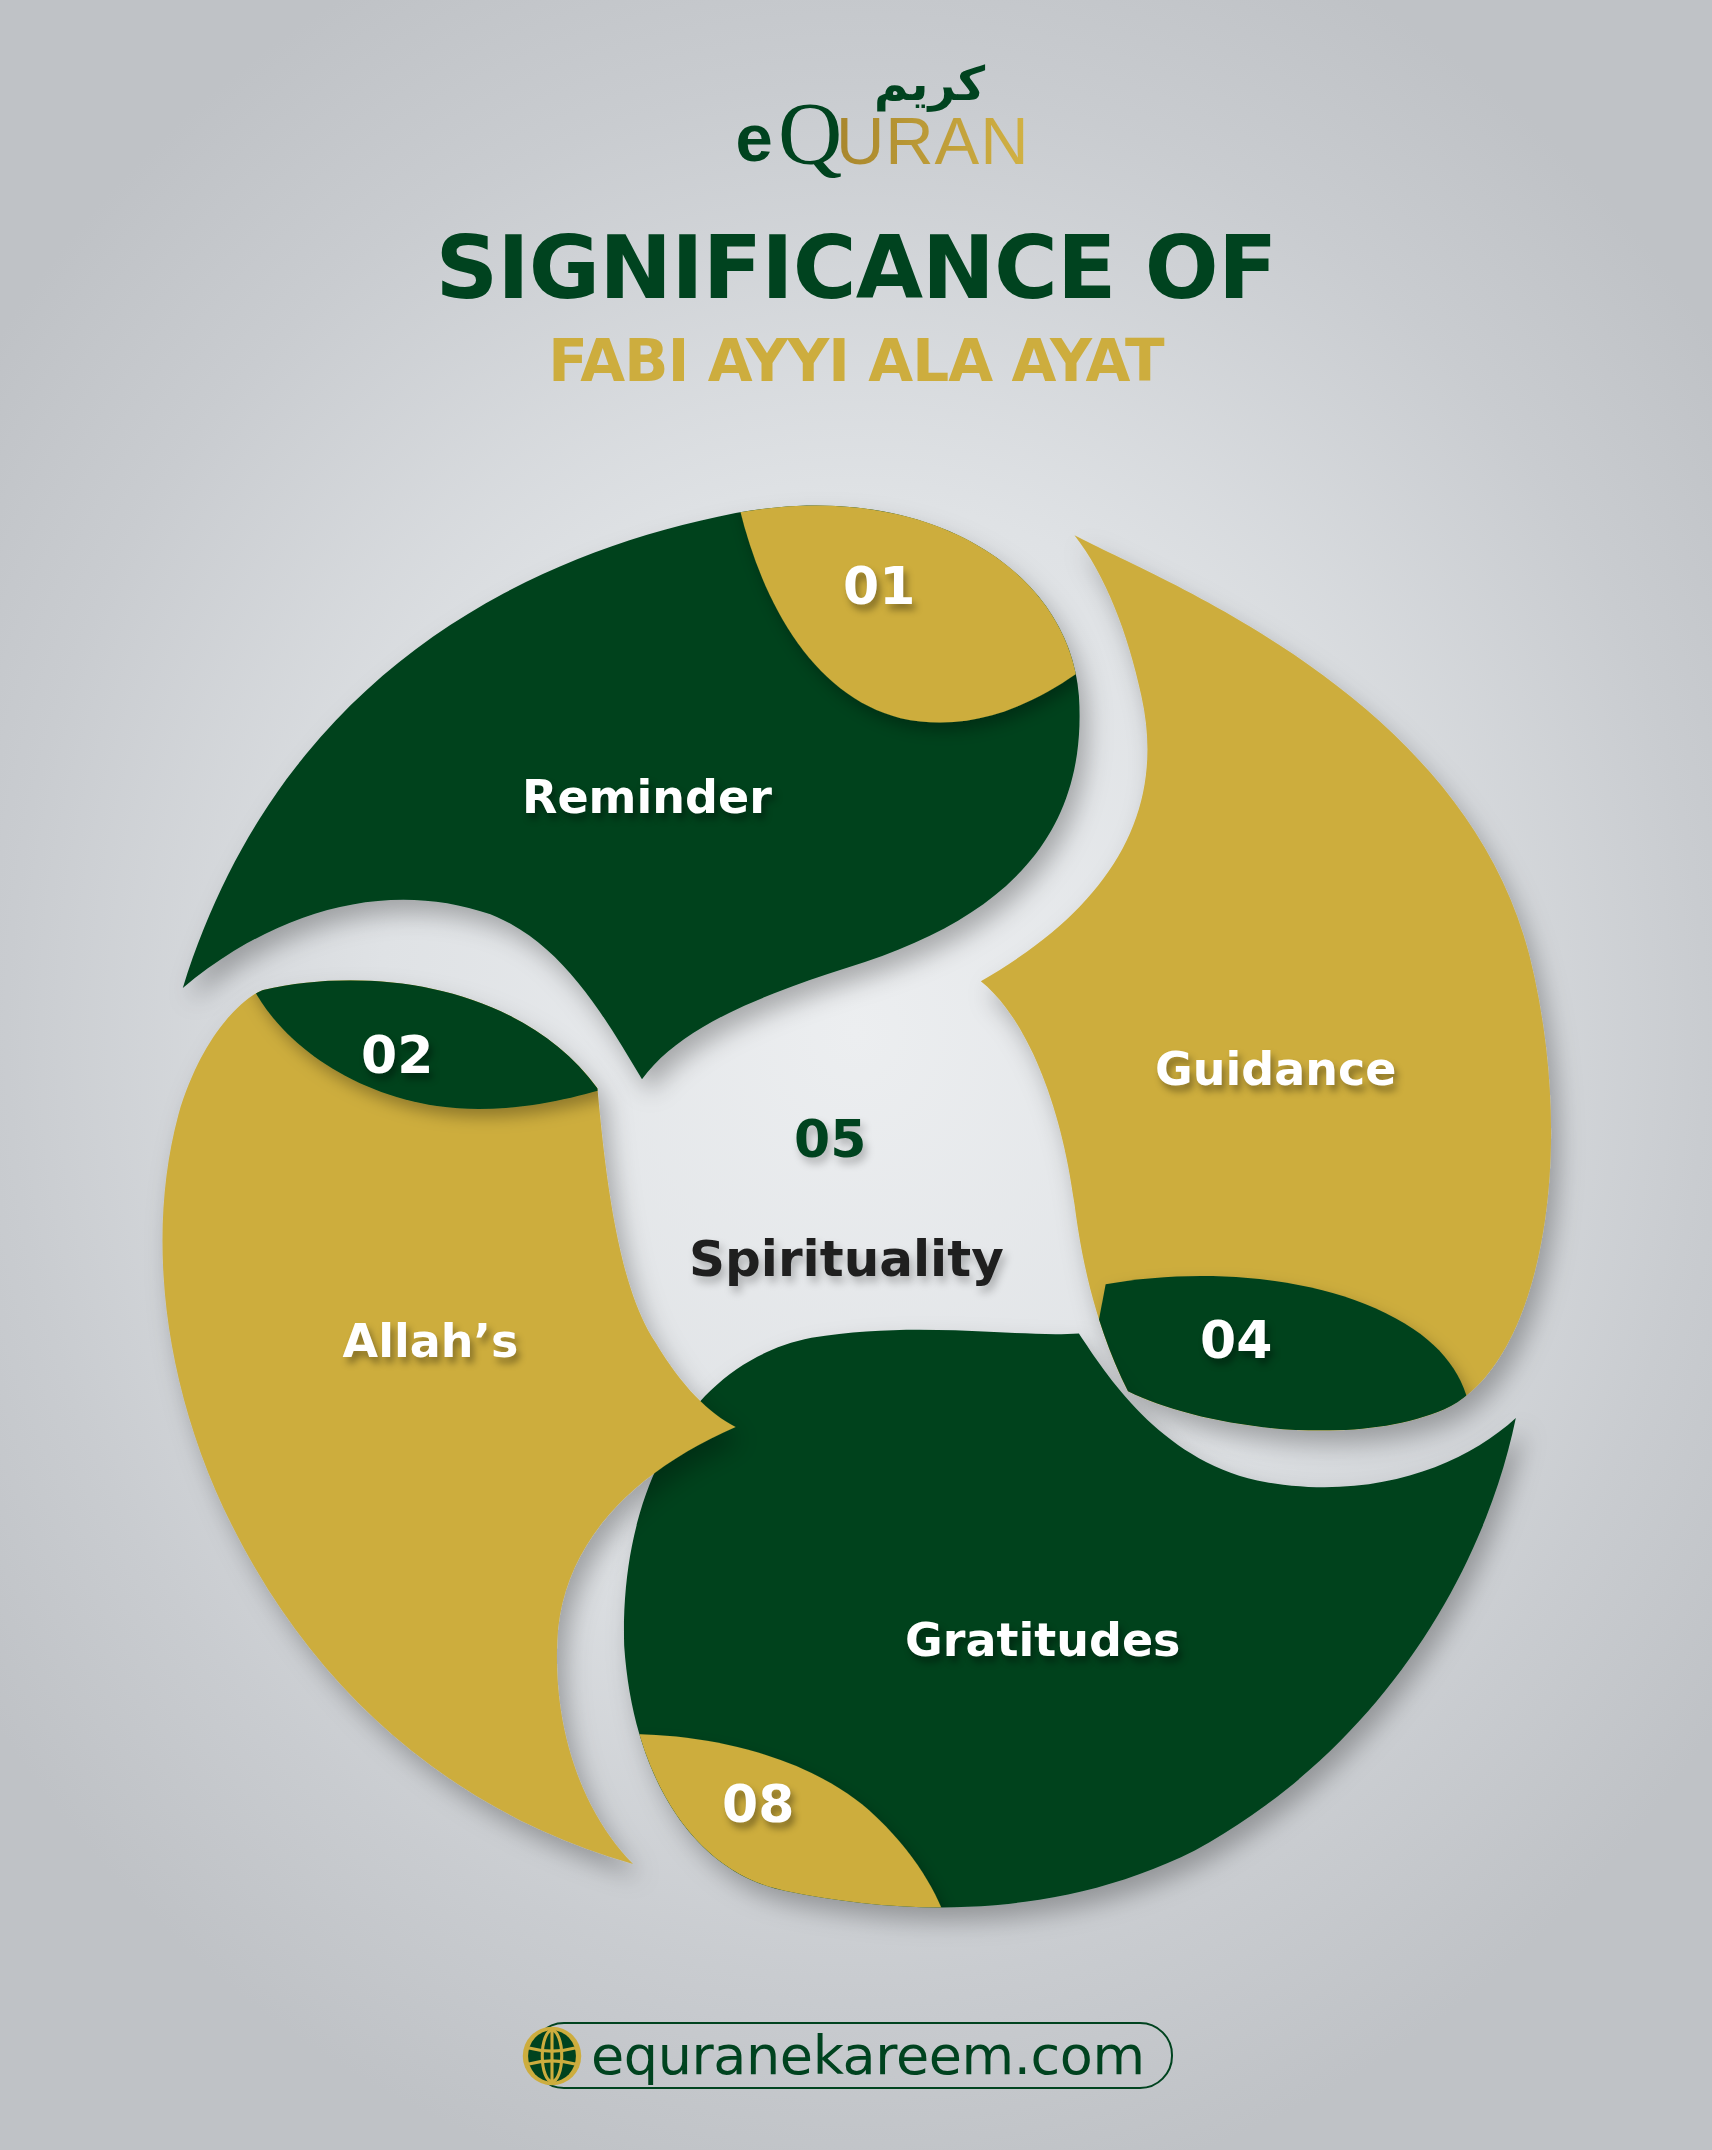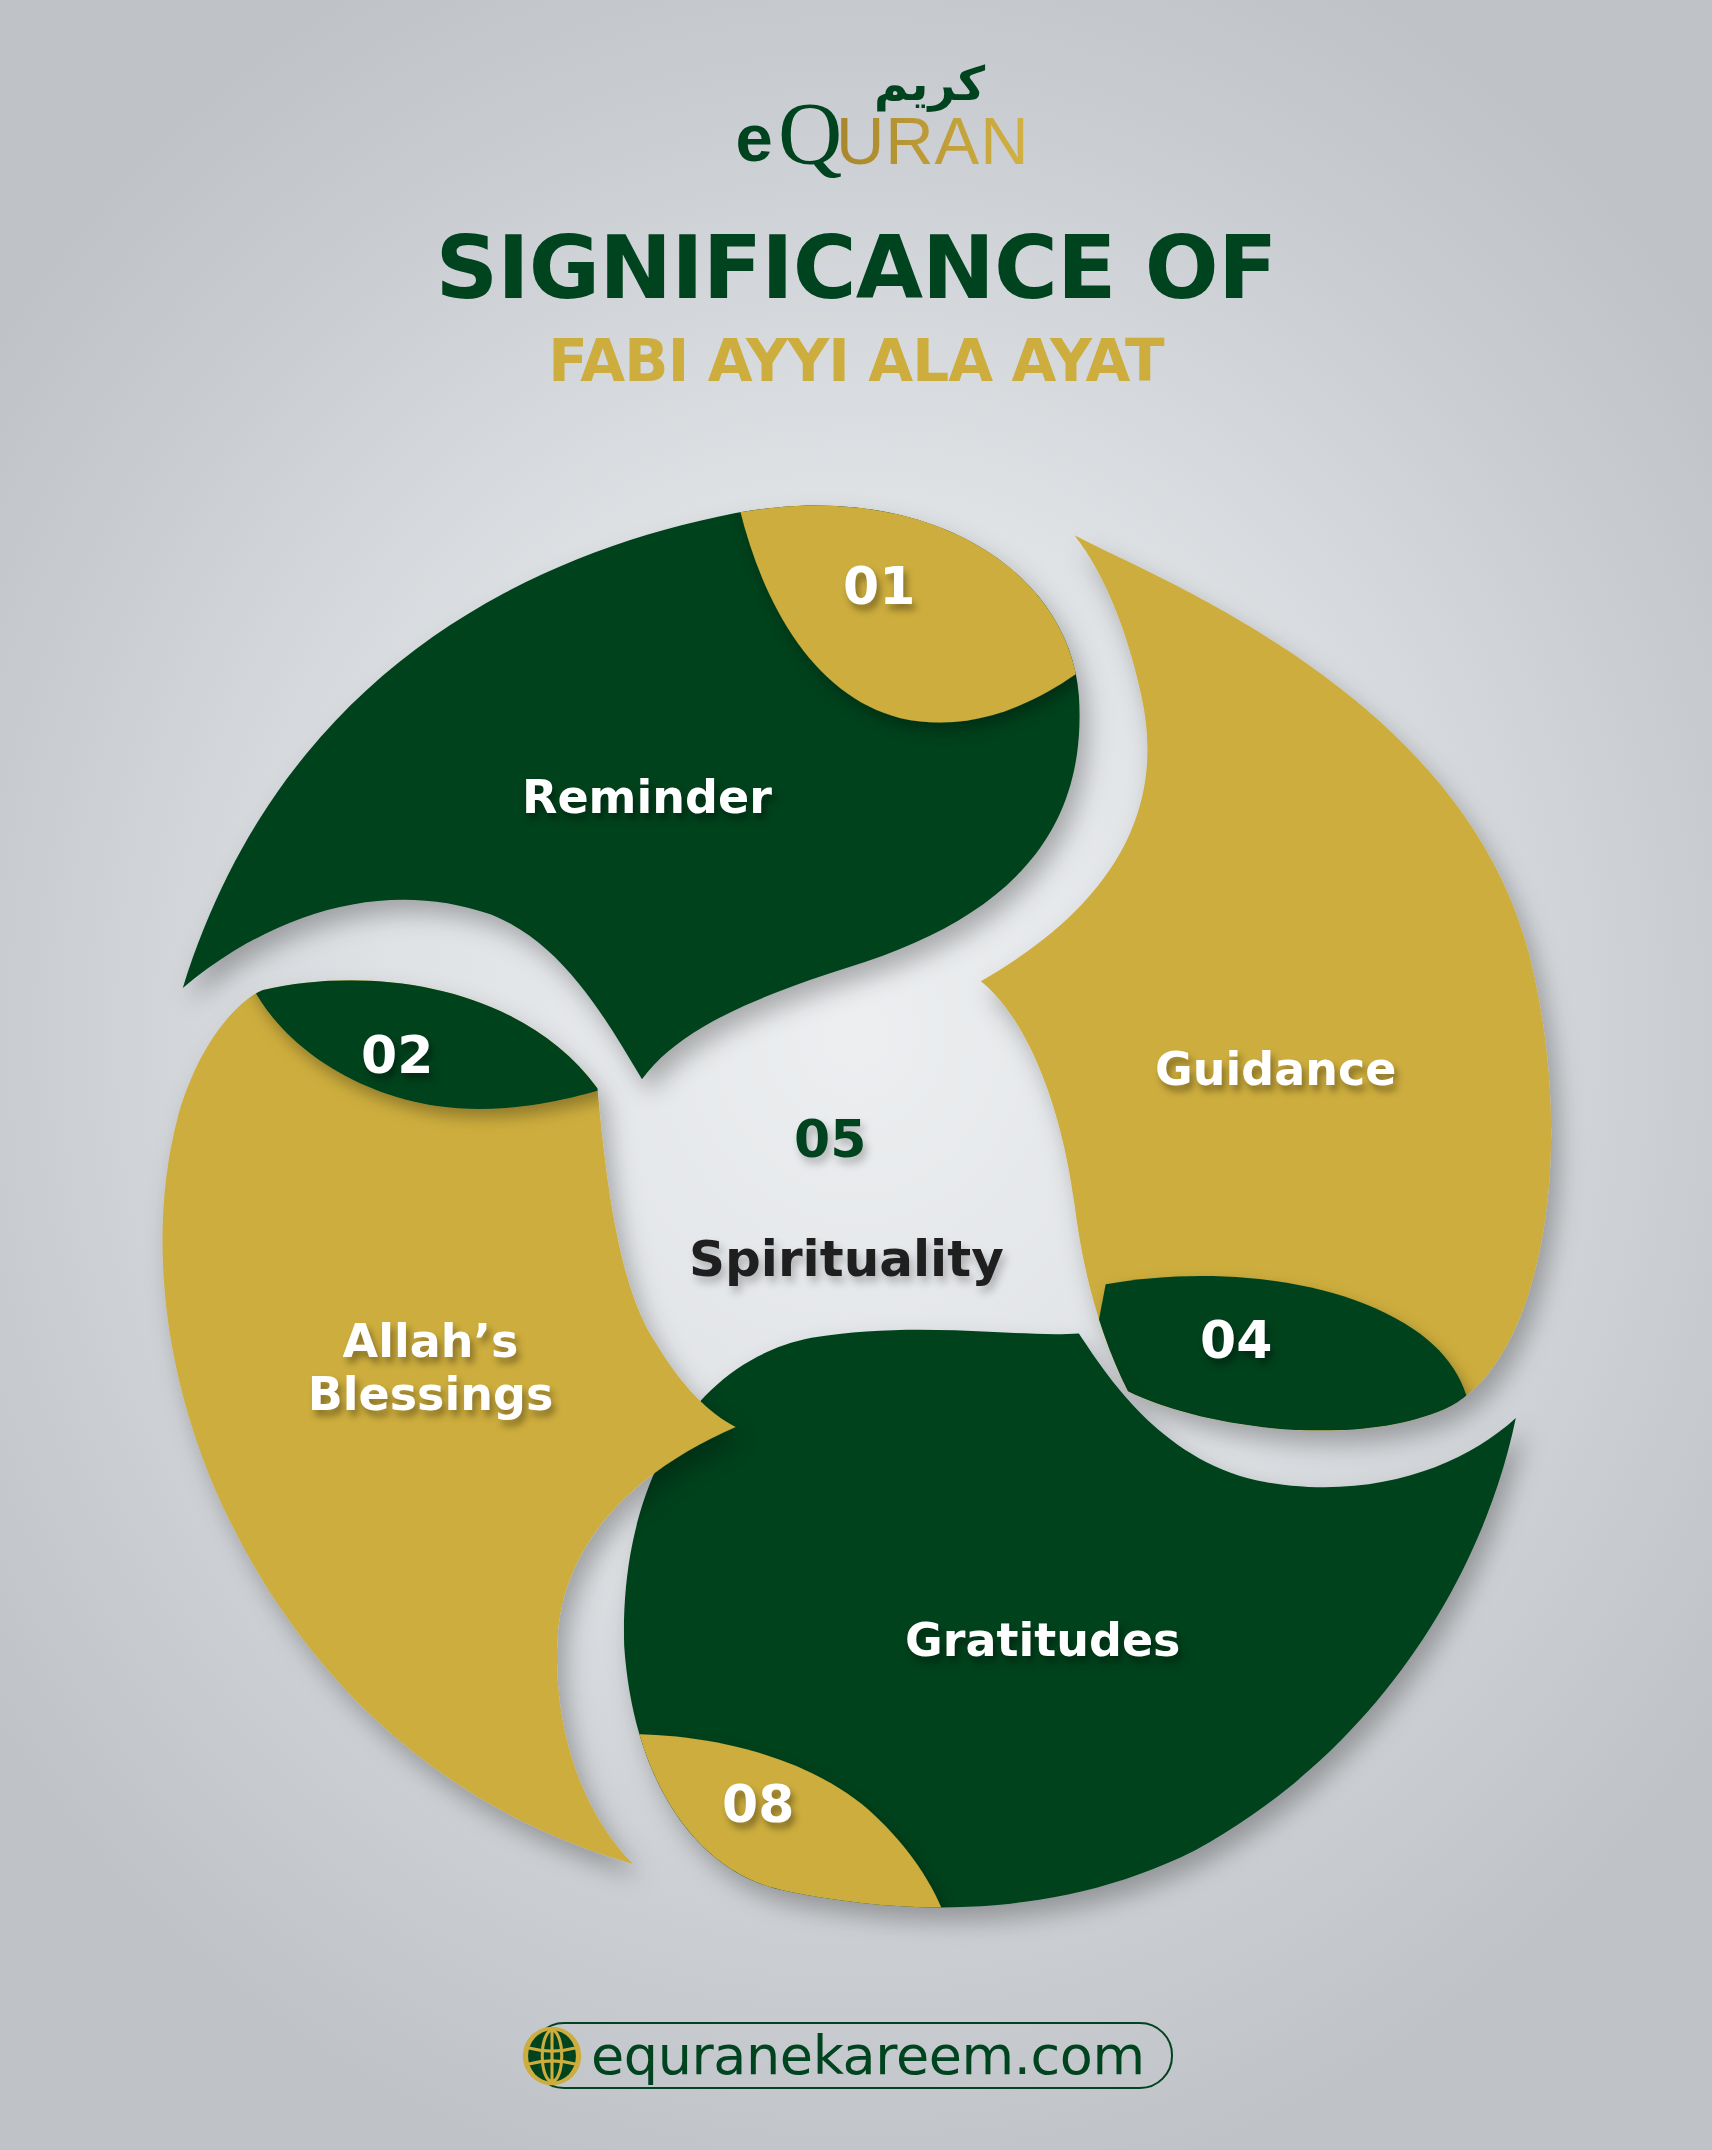--- a/index.html
+++ b/index.html
@@ -103,21 +103,20 @@
     <path fill="#00431f" filter="url(#sh2)" d="M560,2200 C620,2330 780,2450 980,2480 C1120,2500 1260,2470 1360,2440 L1360,2150 L560,2150 Z"></path>
   </g>
 </svg>
 
 <div class="lbl num" style="left:843px; top:557px;">01</div>
 <div class="lbl word" style="left:522px; top:771px;">Reminder</div>
 
 <div class="lbl num" style="left:361px; top:1026px;">02</div>
 <div class="lbl word" style="left:290px; top:1315px; width:281px;">
   <div>Allah’s</div>
-  <div>Blessings</div>
 </div>
 
 <div class="lbl num" style="left:722px; top:1775px;">08</div>
 <div class="lbl word" style="left:905px; top:1614px;">Gratitudes</div>
 
 <div class="lbl num" style="left:1200px; top:1311px;">04</div>
 <div class="lbl word" style="left:1155px; top:1043px;">Guidance</div>
 
 <div class="lbl num dark" style="left:794px; top:1110px;">05</div>
 <div class="lbl word black" style="left:689px; top:1231px; font-size:50px;">Spirituality</div>

